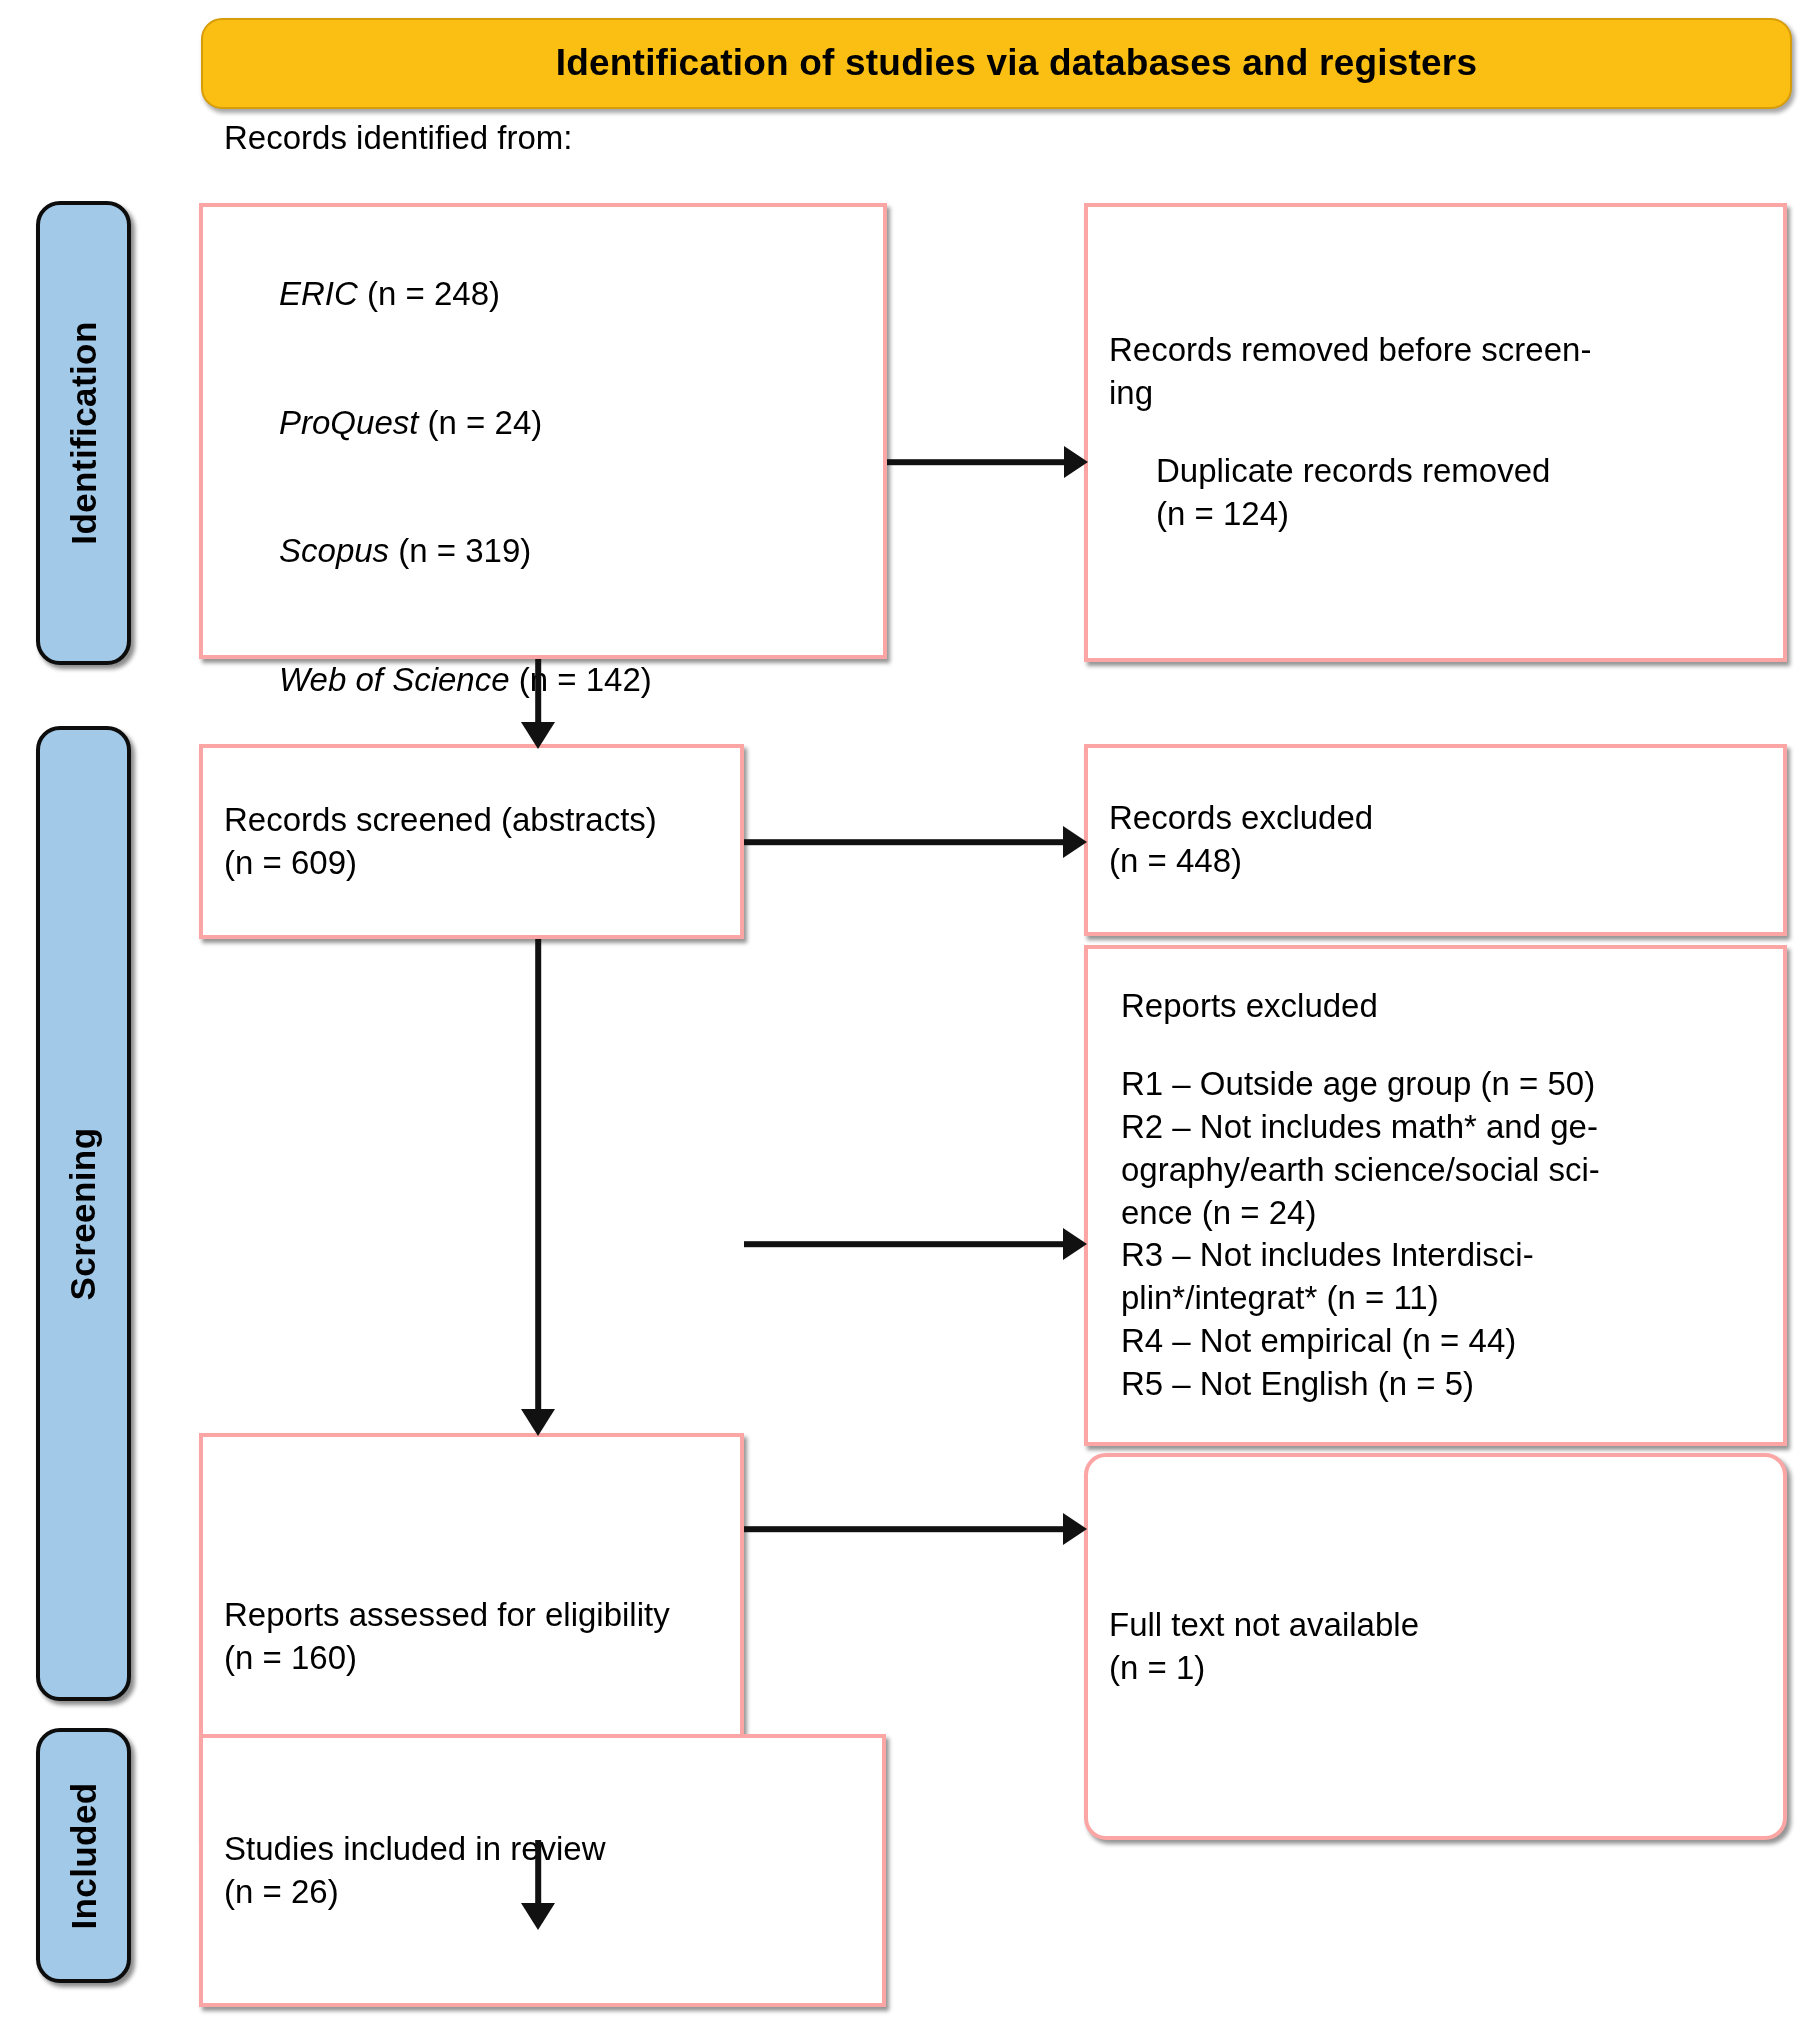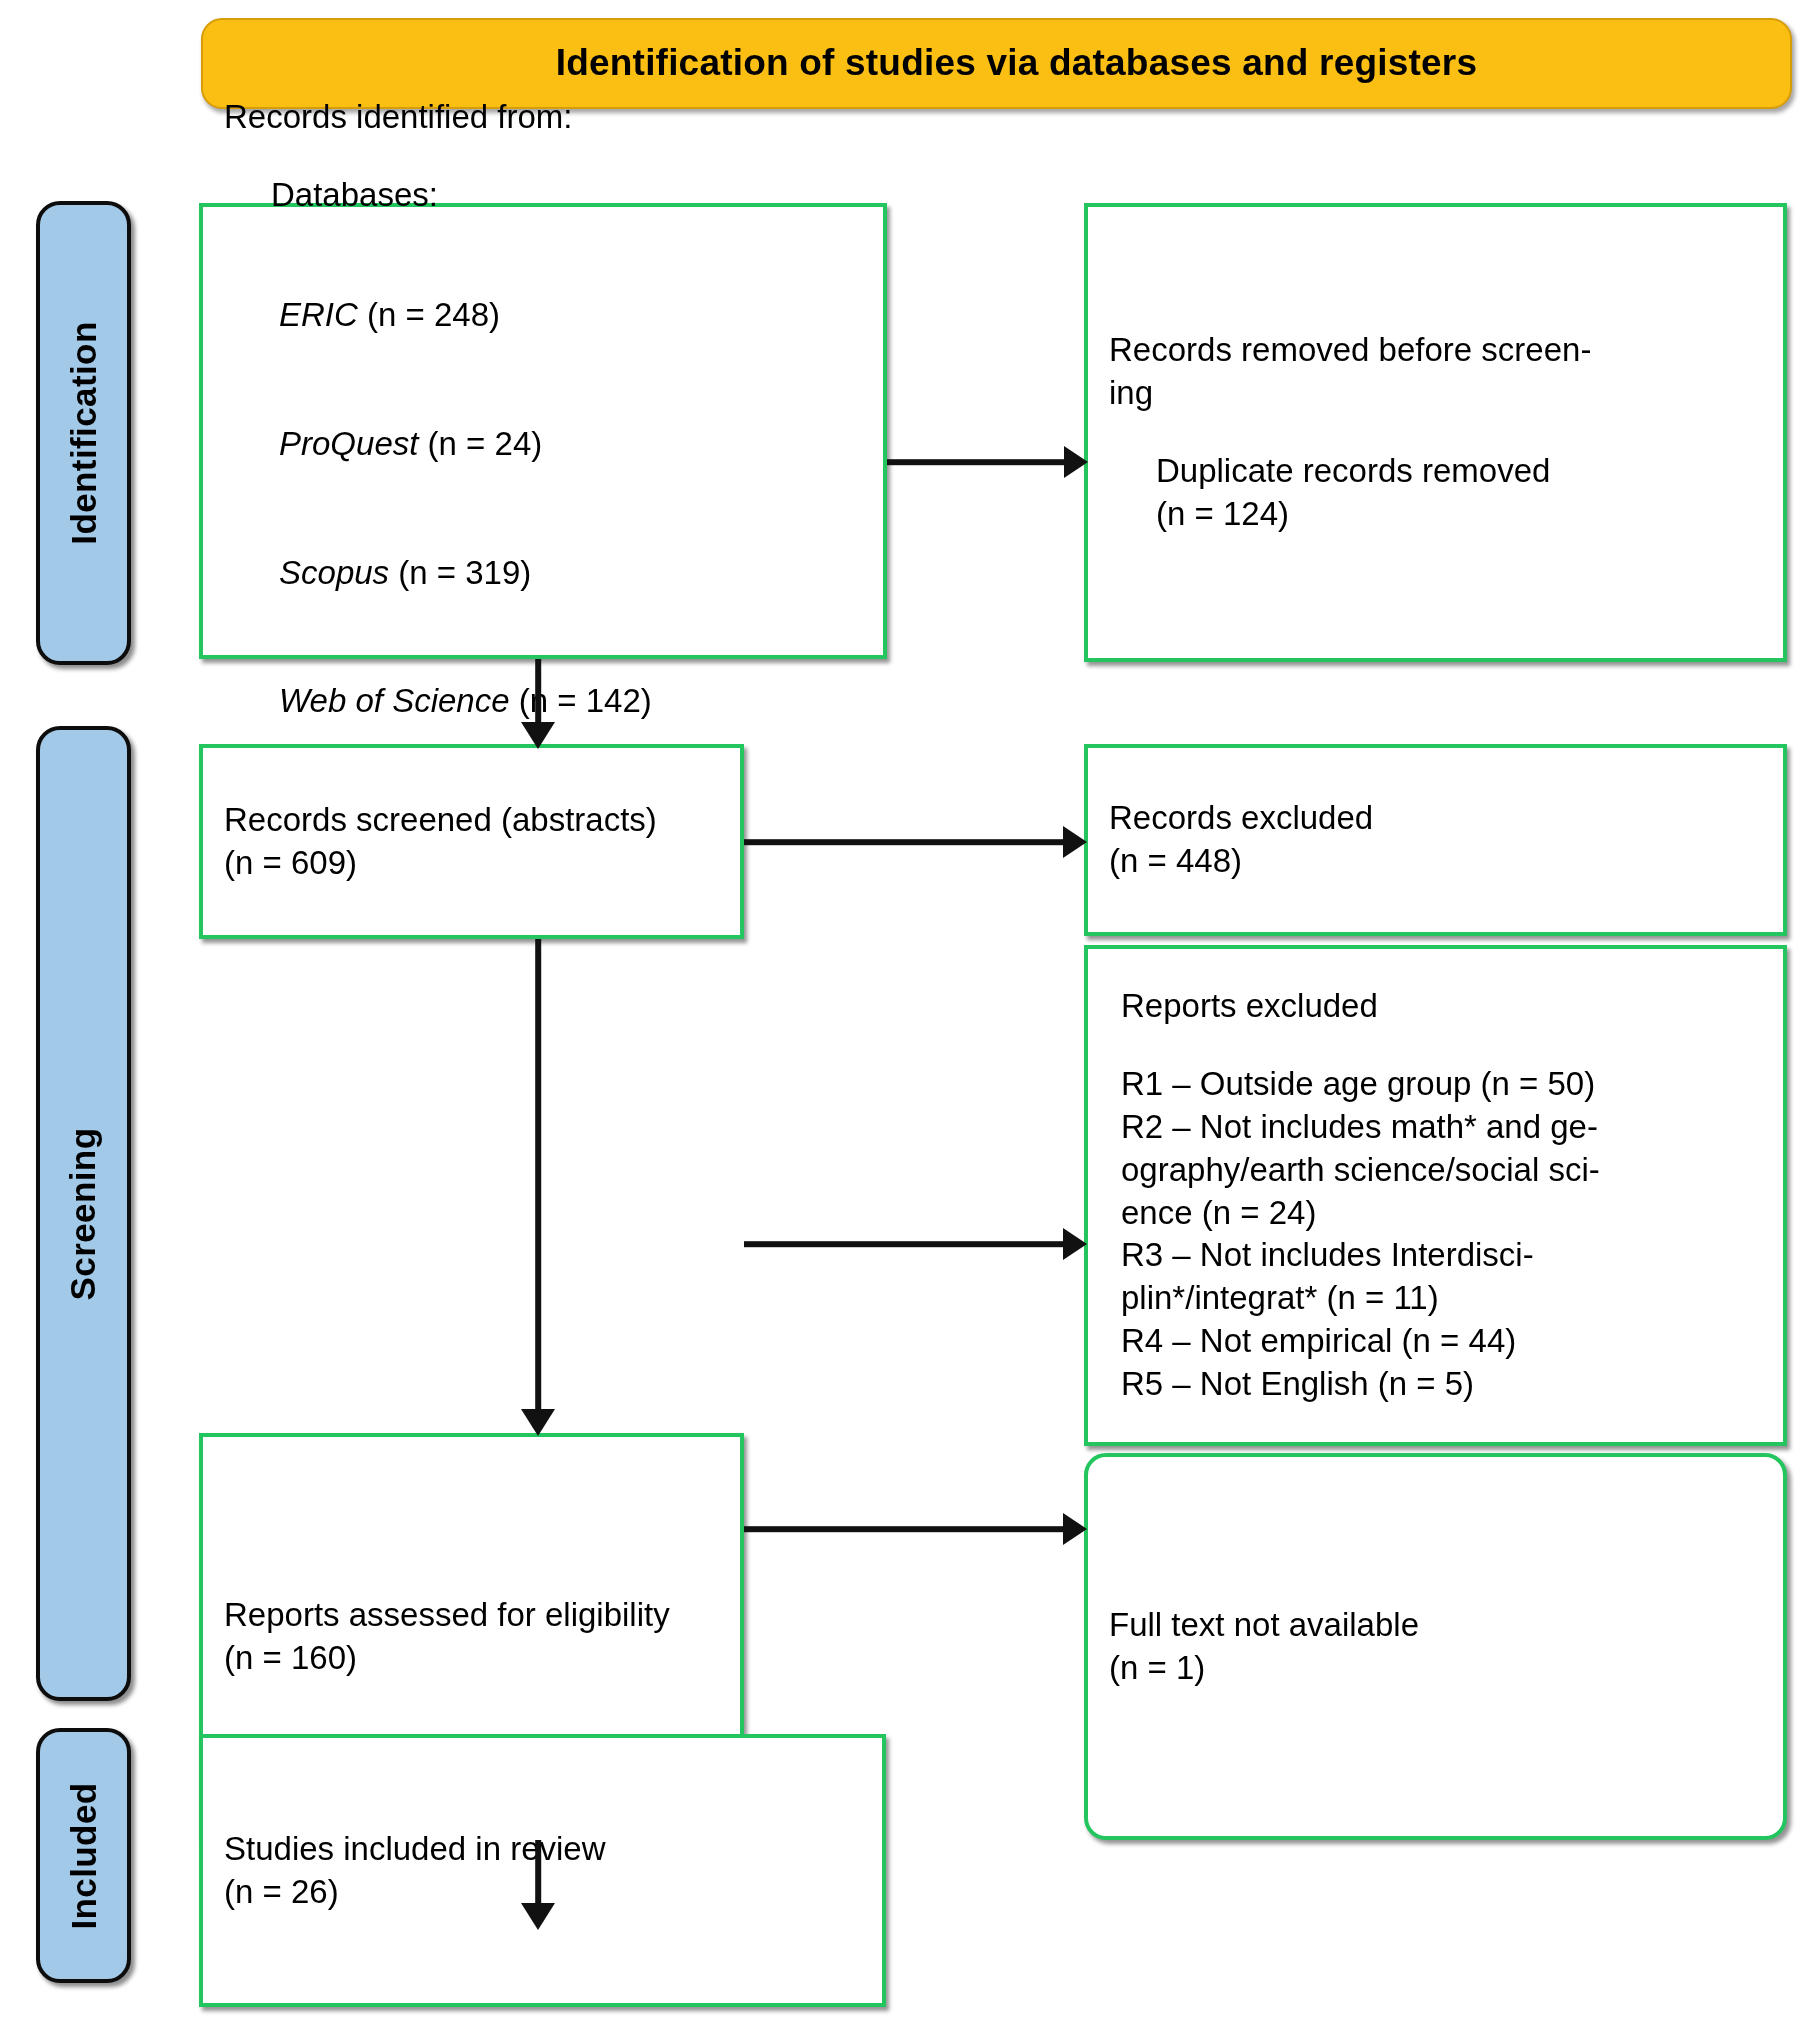--- a/index.html
+++ b/index.html
@@ -62,21 +62,21 @@
     color: #000000;
   }
   #stage-identification { left: 36px;  top: 201px;  width: 95px; height: 464px; }
   #stage-screening      { left: 36px;  top: 726px;  width: 95px; height: 975px; }
   #stage-included       { left: 36px;  top: 1728px; width: 95px; height: 255px; }
 
   
   .box {
     position: absolute;
     background: #ffffff;
-    border: 4px solid #22c55e;
+    border: 4px solid #fca5a5;
     box-sizing: border-box;
     box-shadow: 3.2px 4px 4px rgba(0,0,0,0.42);
     display: flex;
     flex-direction: column;
     justify-content: center;
   }
   .box-inner {
     padding: 0 21px;
     font-size: 33px;
     line-height: 1.30;
@@ -163,21 +163,20 @@
   <span class="stage-label">Screening</span>
 </div>
 <div class="stage" id="stage-included">
   <span class="stage-label">Included</span>
 </div>
 
 <div class="box" id="box-identified">
   <div class="box-inner">
     <div class="box-line">Records identified from:</div>
     <div class="spacer-md"></div>
-    <div class="box-line indent">Databases:</div>
     <div class="spacer-md"></div>
     <div class="box-line">
       <span class="ital">ERIC</span><span> <span>(n = 248)</span></span>
     </div>
     <div class="box-line">
       <span class="ital">ProQuest</span><span> <span>(n = 24)</span></span>
     </div>
     <div class="box-line">
       <span class="ital">Scopus</span><span> <span>(n = 319)</span></span>
     </div>

